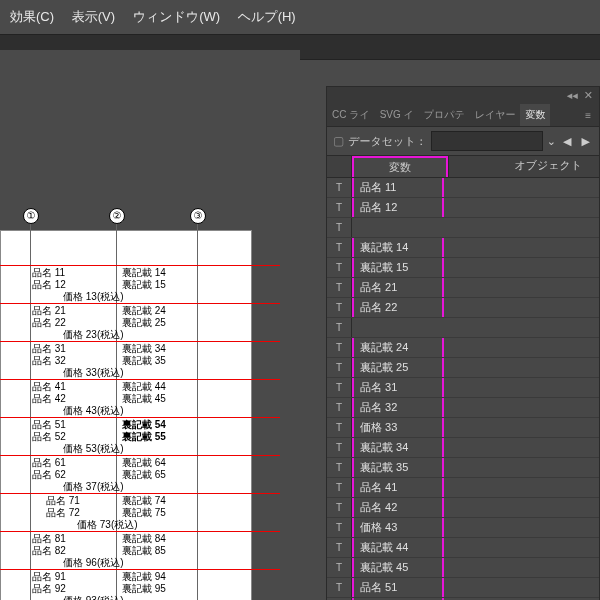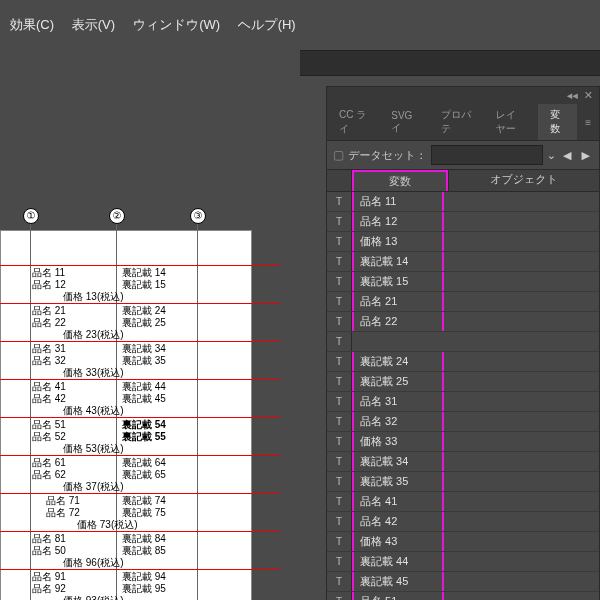--- a/index.html
+++ b/index.html
@@ -1,42 +1,42 @@
 <!DOCTYPE html>
 <html><head>
 <meta charset="utf-8">
 <style>
 body{margin:0;font-family:"Meiryo",sans-serif;font-size:11px;background:#4a4a4a;color:#ccc;width:600px;height:600px;overflow:hidden}
-.menubar{background:#4a4a4a;padding:16px 10px;color:#e8e8e8;font-size:13px}
+.menubar{background:#4a4a4a;padding:8px 10px;color:#e8e8e8;font-size:13px}
 .menubar span{margin-right:14px;cursor:default}
 .divider{height:24px;background:#2e2e2e;border-top:1px solid #222;border-bottom:1px solid #222}
 .canvas-area{position:absolute;top:50px;left:0;width:300px;height:550px;background:#4a4a4a}
 .artboard{position:absolute;top:180px;left:0;width:250px;height:420px;background:#fff;border:1px solid #888}
 .num-circle{position:absolute;top:158px;width:14px;height:14px;border:1px solid #000;border-radius:50%;background:#fff;color:#000;text-align:center;line-height:14px;font-size:10px}
 .vline{position:absolute;top:158px;width:1px;height:442px;background:#666}
 .hline{position:absolute;left:0;height:1px;width:280px;border-top:1px solid #e00}
 .dblock{position:absolute;left:32px;color:#000;font-size:10px;line-height:1.2}
 .dblock .p{padding-left:31px}
 .dblock2{position:absolute;left:122px;color:#000;font-size:10px;line-height:1.2}
 .panel{position:absolute;top:86px;right:0;width:272px;background:#474747;border:1px solid #2a2a2a}
 .panel-top{display:flex;justify-content:flex-end;padding:2px 6px;background:#383838;color:#999;font-size:11px}
 .panel-top span{margin-left:6px;cursor:default}
 .tabs{display:flex;background:#383838;border-bottom:1px solid #2a2a2a;font-size:10px;align-items:center}
-.tabs .tab{padding:4px 12px;color:#999;cursor:default}
+.tabs .tab{padding:4px 5px;color:#999;cursor:default}
 .tabs .tab.active{background:#474747;color:#e0e0e0}
 .tabs .menu{margin-left:auto;padding:4px 8px;color:#999}
 .dataset-row{display:flex;align-items:center;padding:4px 6px;gap:4px}
 .cam{color:#888;font-size:12px}
 .ds-label{color:#ccc}
 .ds-select{flex:1;height:18px;background:#333;border:1px solid #222}
 .arrow{color:#ccc;cursor:pointer;padding:0 3px}
 .grid-head{display:flex;background:#404040;border-top:1px solid #2a2a2a;border-bottom:1px solid #2a2a2a}
 .col-t{width:24px;text-align:center;padding:2px 0;border-right:1px solid #2a2a2a}
 .col-var{width:92px;text-align:center;padding:2px 0;border:2px solid #e815d8;border-bottom:none;background:#474747}
-.col-obj{flex:1;text-align:center;padding:2px 17px;border-left:1px solid #2a2a2a}
+.col-obj{flex:1;text-align:right;padding:2px 17px;border-left:1px solid #2a2a2a}
 .rows{max-height:460px;overflow:hidden}
 .row{display:flex;height:19px;line-height:19px;border-bottom:1px solid #3a3a3a}
 .row .t{width:24px;text-align:center;color:#bbb;font-size:10px;background:#474747;border-right:1px solid #2a2a2a}
 .row .v{width:92px;padding-left:6px;color:#e0e0e0;border-left:2px solid #e815d8;border-right:2px solid #e815d8;box-sizing:border-box}
 .row .o{flex:1}
 </style>
 </head>
 <body>
 
 <div class="menubar">
@@ -122,21 +122,21 @@
         <div>品名 72</div>
         <div class="p">価格 73(税込)</div>
       </div>
       <div class="dblock2" style="top: 445px;">
         <div>裏記載 74</div>
         <div>裏記載 75</div>
       </div>
       <div class="hline" style="top: 481px;"></div>
       <div class="dblock" style="top: 483px;">
         <div>品名 81</div>
-        <div>品名 50</div>
+        <div>品名 82</div>
         <div class="p">価格 96(税込)</div>
       </div>
       <div class="dblock2" style="top: 483px;">
         <div>裏記載 84</div>
         <div>裏記載 85</div>
       </div>
       <div class="hline" style="top: 519px;"></div>
       <div class="dblock" style="top: 521px;">
         <div>品名 91</div>
         <div>品名 92</div>
@@ -181,21 +181,20 @@
         <div class="v">品名 11</div>
         <div class="o"></div>
       </div>
       <div class="row">
         <div class="t">T</div>
         <div class="v">品名 12</div>
         <div class="o"></div>
       </div>
       <div class="row">
         <div class="t">T</div>
-        <div class="v">価格 13</div>
         <div class="o"></div>
       </div>
       <div class="row">
         <div class="t">T</div>
         <div class="v">裏記載 14</div>
         <div class="o"></div>
       </div>
       <div class="row">
         <div class="t">T</div>
         <div class="v">裏記載 15</div>

